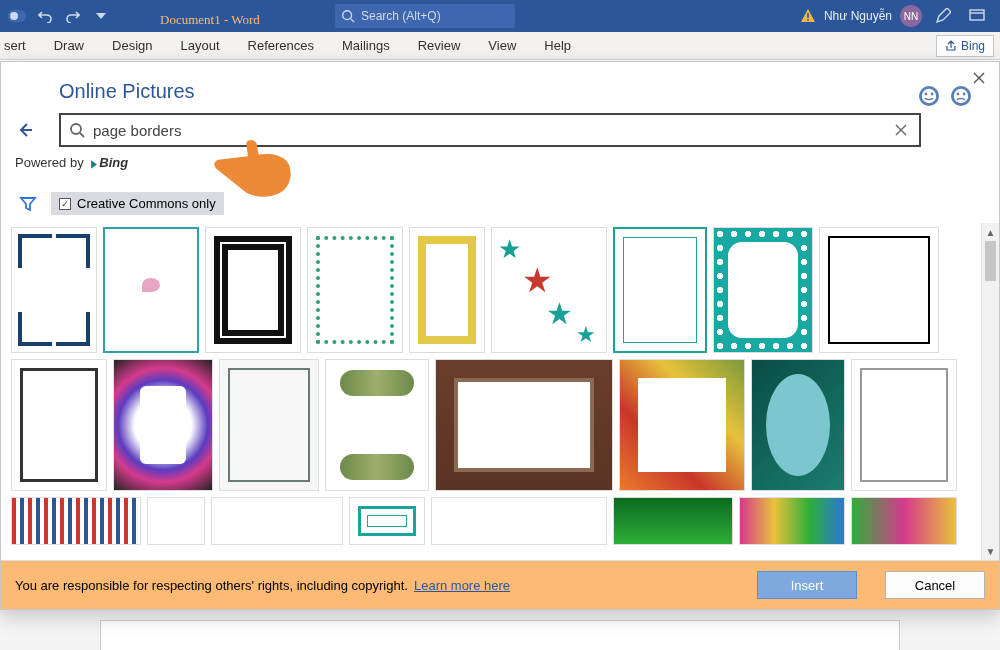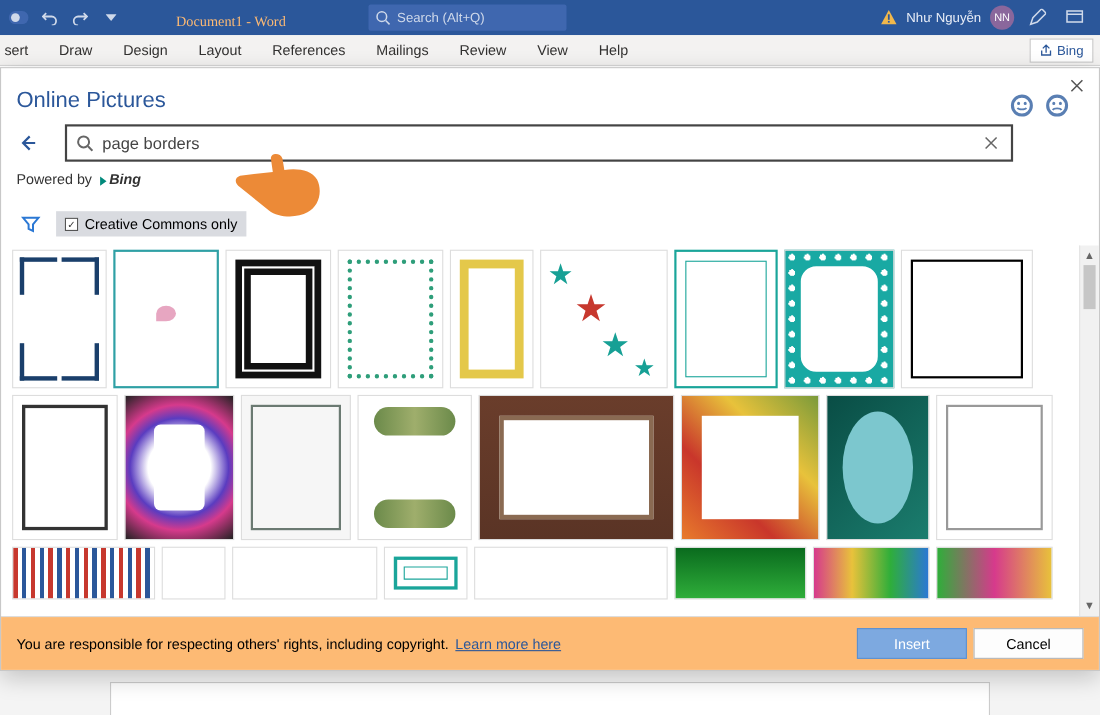--- a/index.html
+++ b/index.html
@@ -21,21 +21,21 @@
   
   .ribbon { height:28px; background:#f3f2f1; border-bottom:1px solid #d6d6d6; display:flex; align-items:center; font-size:13px; color:#323130; }
   .ribbon .tab{ padding: 0 14px; height:100%; display:flex; align-items:center; cursor:pointer;}
   .ribbon .tab:first-child{ padding-left:4px;}
   .ribbon .share{ margin-left:auto; margin-right:6px; border:1px solid #c6c6c6; height:22px; padding:0 8px; display:flex; align-items:center; gap:4px; font-size:12px; background:#fff; color:#2b579a;}
 
   
   .panel { position:absolute; top:61px; left:0; right:0; bottom:40px; background:#fff; border:1px solid #c8c8c8; box-shadow:0 6px 20px rgba(0,0,0,.2); display:flex; flex-direction:column; }
   .panel .close-x { position:absolute; top:6px; right:10px; font-size:16px; color:#555; cursor:pointer; width:20px; height:20px; display:flex; align-items:center; justify-content:center;}
   .panel-header{ padding: 18px 14px 6px 14px; }
-  .panel-title{ color:#2b579a; font-size:20px; font-weight:400; }
+  .panel-title{ color:#2b579a; font-size:20px; font-weight:400;margin-left:44px; }
   .feedback { position:absolute; top:24px; right:28px; display:flex; gap:12px; color:#888;}
   .feedback .face{ width:20px; height:20px; border:2px solid currentColor; border-radius:50%; position:relative;}
   .face.happy{ color:#5a7fb3;}
   .face.sad{ color:#5a7fb3;}
   .searchrow{ display:flex; align-items:center; padding: 4px 14px; gap:24px;}
   .searchrow .back{ color:#2b579a; width:20px; height:20px; display:flex; align-items:center; justify-content:center;}
   .searchrow .input-wrap{ flex:1; max-width:862px; height:34px; border:2px solid #444; display:flex; align-items:center; padding: 0 8px; }
   .searchrow .input-wrap svg{ flex:0 0 16px; color:#555;}
   .searchrow input{ flex:1; border:none; outline:none; font-size:15px; padding-left:8px; color:#444;}
   .searchrow .clear{ color:#555; font-size:18px; width:20px; text-align:center; cursor:pointer;}
@@ -88,21 +88,21 @@
   .pink-birds{ border:2px solid #2fa0a5;}
   .pink-birds::after{content:""; position:absolute; left:40%; top:40%; width:18px; height:14px; background:#e7a6c1; border-radius:50% 50% 50% 0;}
   .corner-blue{ }
   .corner-blue .cb1{position:absolute; top:6px; left:6px; width:34px; height:34px; border-top:4px solid #1a3f6b; border-left:4px solid #1a3f6b;}
   .corner-blue .cb2{position:absolute; bottom:6px; right:6px; width:34px; height:34px; border-bottom:4px solid #1a3f6b; border-right:4px solid #1a3f6b;}
   .corner-blue .cb3{position:absolute; top:6px; right:6px; width:34px; height:34px; border-top:4px solid #1a3f6b; border-right:4px solid #1a3f6b;}
   .corner-blue .cb4{position:absolute; bottom:6px; left:6px; width:34px; height:34px; border-bottom:4px solid #1a3f6b; border-left:4px solid #1a3f6b;}
   .panel-footer{ border-top:1px solid #ddd; padding:10px 14px; display:flex; align-items:center; gap:6px; font-size:13px; background:#fdba74;}
   .panel-footer .learn{ color:#2b579a; text-decoration:underline; cursor:pointer;}
   .panel-footer .spacer{flex:1;}
-  .panel-footer button{ width:100px; height:28px; font-size:13px; border:1px solid #b3b3b3; background:#fdfdfd; cursor:pointer;}
+  .panel-footer button{ width:100px; height:28px; font-size:13px; border:1px solid #b3b3b3; background:#fdfdfd; cursor:pointer;margin-left:22px;}
   .panel-footer button.primary{ background:#7da9e0; border-color:#5b8fd0; color:#fff;}
 
   
   .hand{ position:absolute; left:210px; top:130px; width:90px; height:70px; z-index:50; pointer-events:none;}
 
   
   .doc-bg{ position:absolute; top:100px; left:0; right:0; bottom:0; background:#f4f4f4;}
   .paper{ position:absolute; left:100px; right:100px; top:520px; bottom:-200px; background:#fff; border:1px solid #ccc;}
 
 </style>

